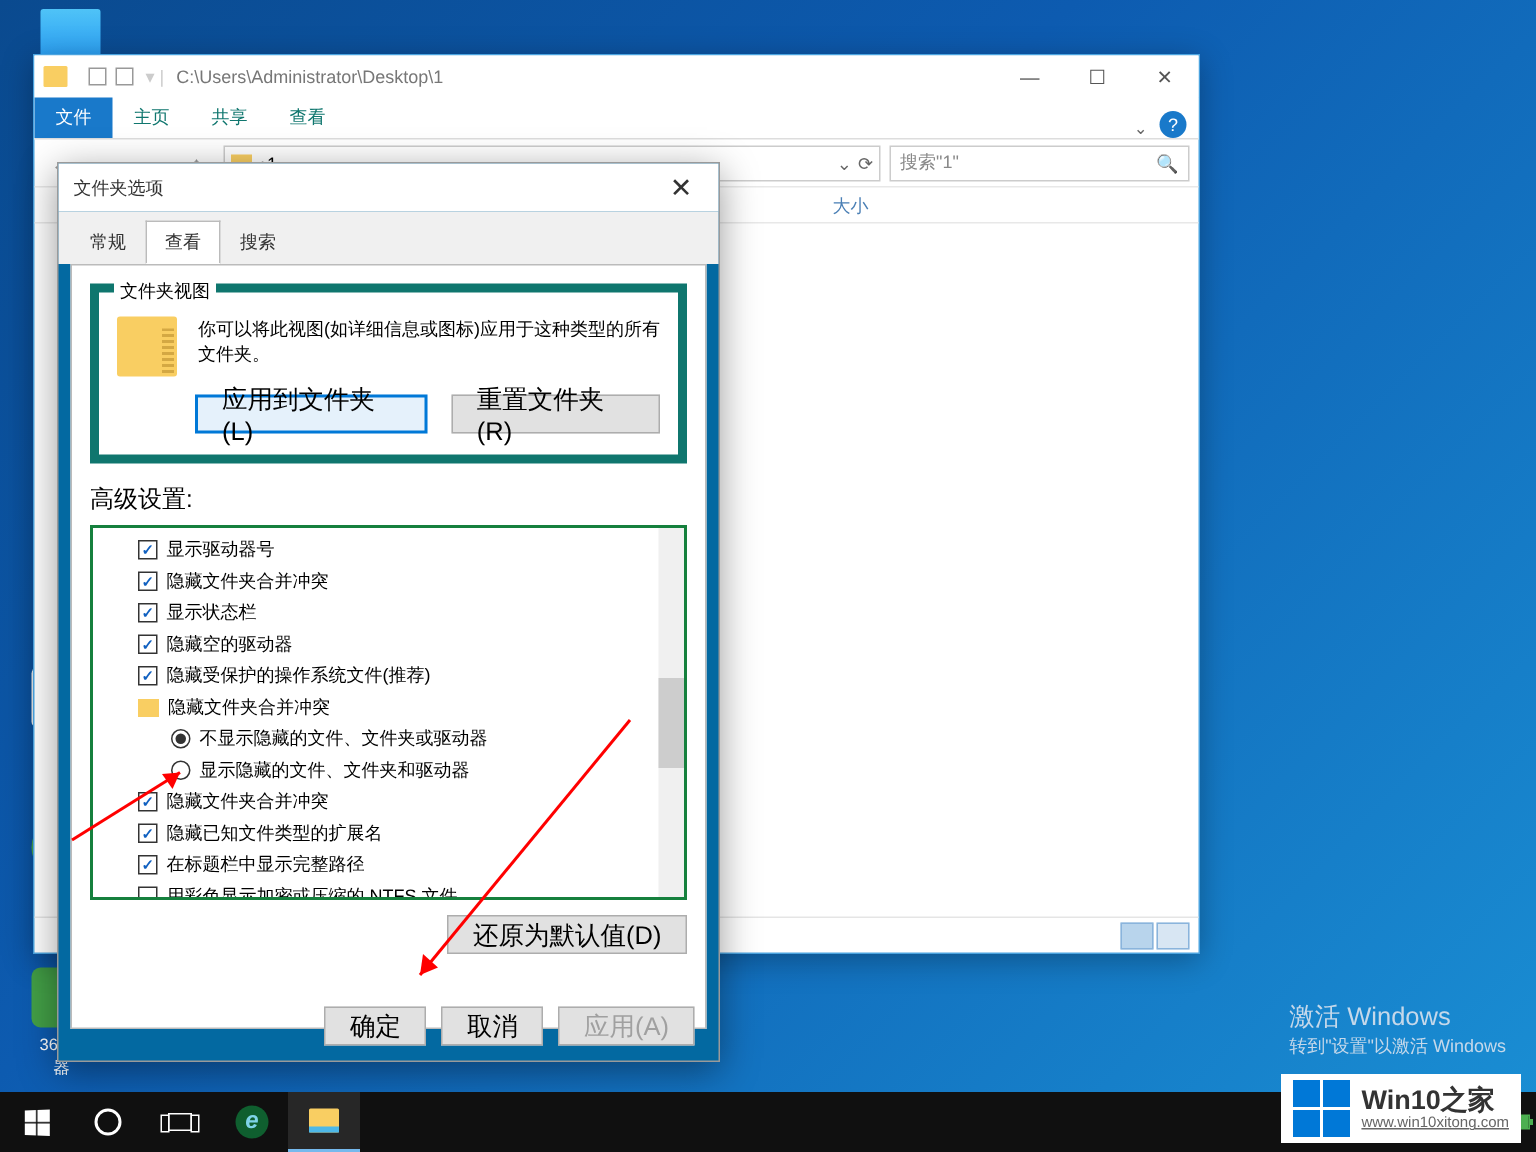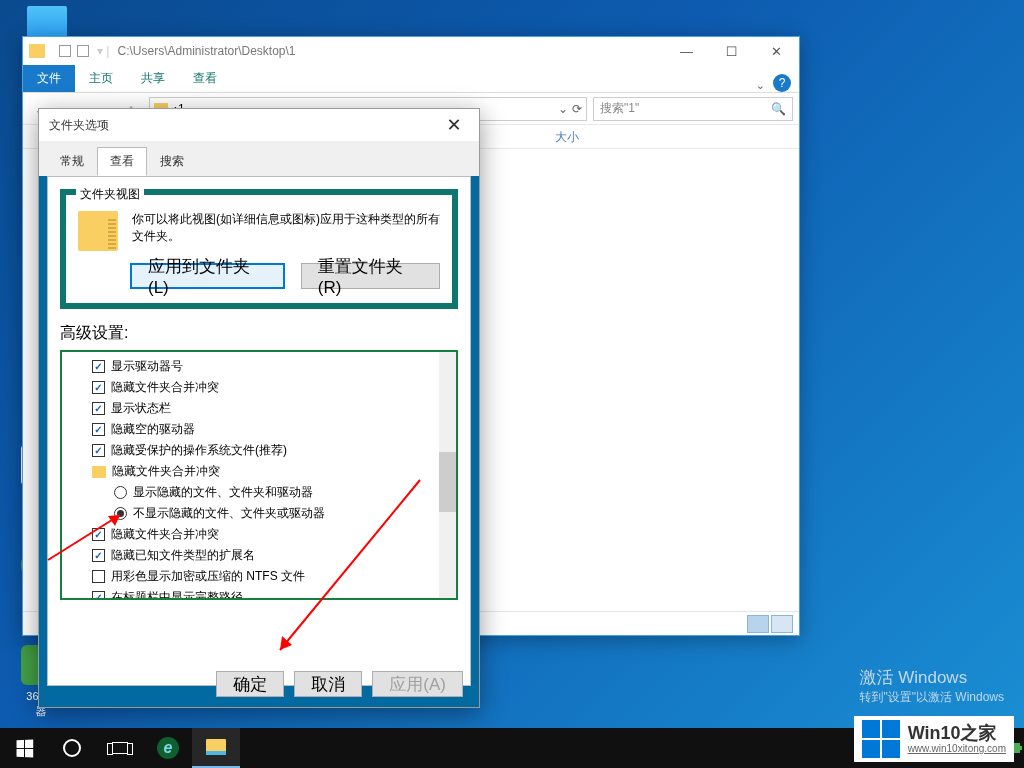--- a/index.html
+++ b/index.html
@@ -231,47 +231,50 @@
           </div>
         <div class="item indent1">
             <span class="cb checked"></span>
             <span>隐藏受保护的操作系统文件(推荐)</span>
           </div>
         <div class="item indent1">
             <span class="fico"></span>
             <span>隐藏文件夹合并冲突</span>
           </div>
         <div class="item indent2">
+            <span class="rb checked"></span>
+            <span>不显示隐藏的文件、文件夹或驱动器</span>
+          </div>
+        <div class="item indent2">
             <span class="rb"></span>
             <span>显示隐藏的文件、文件夹和驱动器</span>
           </div>
-        <div class="item indent2">
-            <span class="rb checked"></span>
-            <span>不显示隐藏的文件、文件夹或驱动器</span>
-          </div>
         <div class="item indent1">
             <span class="cb checked"></span>
             <span>隐藏文件夹合并冲突</span>
           </div>
         <div class="item indent1">
             <span class="cb checked"></span>
             <span>隐藏已知文件类型的扩展名</span>
+          </div>
+        <div class="item indent1">
+            <span class="cb checked"></span>
+            <span>在标题栏中显示完整路径</span>
           </div>
         <div class="item indent1">
             <span class="cb"></span>
             <span>用彩色显示加密或压缩的 NTFS 文件</span>
           </div>
-        <div class="item indent1">
-            <span class="cb checked"></span>
-            <span>在标题栏中显示完整路径</span>
-          </div>
 
       </div>
       <div class="scrolltrack"></div>
       <div class="scrollthumb"></div>
+    </div>
+    <div class="restore-row">
+      <div class="btn">还原为默认值(D)</div>
     </div>
   </div>
   <div class="dlg-btns">
     <div class="btn">确定</div>
     <div class="btn">取消</div>
     <div class="btn disabled">应用(A)</div>
   </div>
 </div>
 
 <svg class="arrow" style="top:0;left:0;width:1024px;height:768px;">

